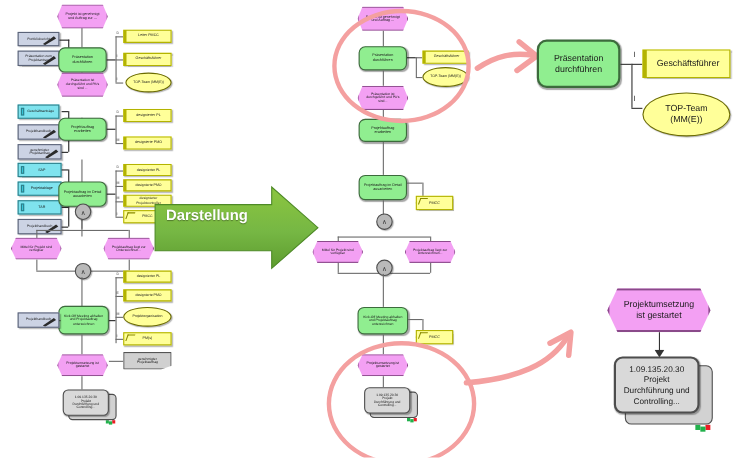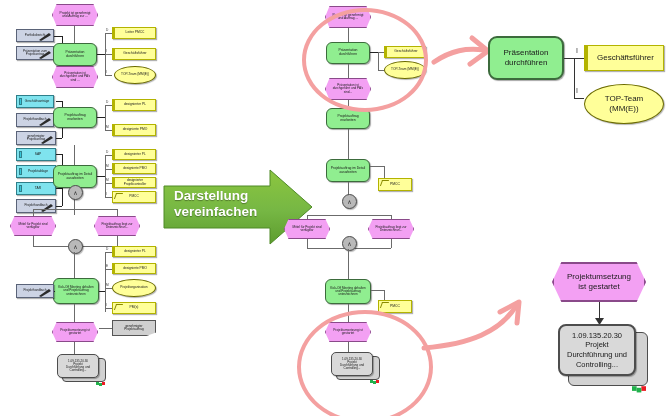--- a/index.html
+++ b/index.html
@@ -66,21 +66,21 @@
 
   
   .ln{position:absolute;background:#6b6b6b;}
   .lnh{height:1px;}
   .lnv{width:1px;}
   .lnk{position:absolute;background:#222;}
 
   .clab{position:absolute;color:#333;font-size:3.2px;}
 
   
-  .bigarrow{position:absolute;left:162px;top:168px;width:152px;height:78px;}
+  .bigarrow{position:absolute;left:139px;top:168px;width:152px;height:78px;}
   .bigarrow .label{
     position:absolute;left:12px;top:20px;width:106px;color:#fff;font-weight:bold;
     font-size:13.5px;line-height:1.18;text-align:left;
     text-shadow:0 1px 1px rgba(0,0,0,.35);
   }
 
   
   .circ{position:absolute;border:4px solid #f4a0a0;border-radius:50%;}
   .anno-svg{position:absolute;left:0;top:0;width:670px;height:416px;
             pointer-events:none;overflow:visible;}
@@ -324,21 +324,20 @@
         <linearGradient id="ag" x1="0" y1="0" x2="0" y2="1">
           <stop offset="0%" stop-color="#8cc63f"></stop>
           <stop offset="55%" stop-color="#76b744"></stop>
           <stop offset="100%" stop-color="#5d9c2e"></stop>
         </linearGradient>
       </defs>
       <path d="M2 18 L108 18 L108 2 L150 39 L108 76 L108 60 L2 60 Z" fill="url(#ag)" stroke="#4e8a27" stroke-width="1"></path>
     </svg>
     <div class="label">
       <div>Darstellung</div>
-      <div>vereinfachen</div>
     </div>
   </div>
 
   <div>
 
     <div class="node ev" style="left:325px;top:6px;width:46px;height:22px;font-size:3.3px;padding:1px 4px;">
       <span>Projekt ist genehmigt und Auftrag ...</span>
     </div>
     <div class="ln lnv" style="left:348px;top:28px;height:14px;"></div>
 

